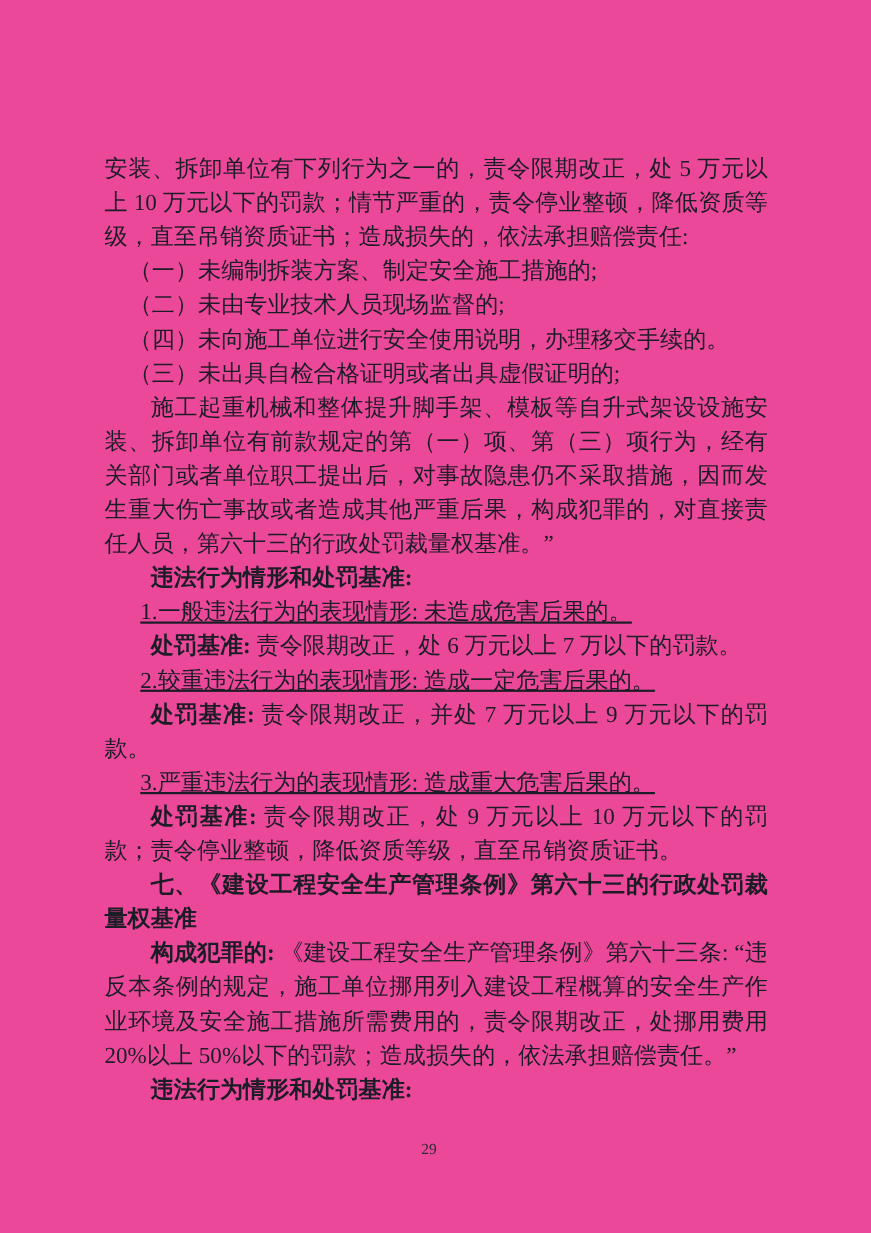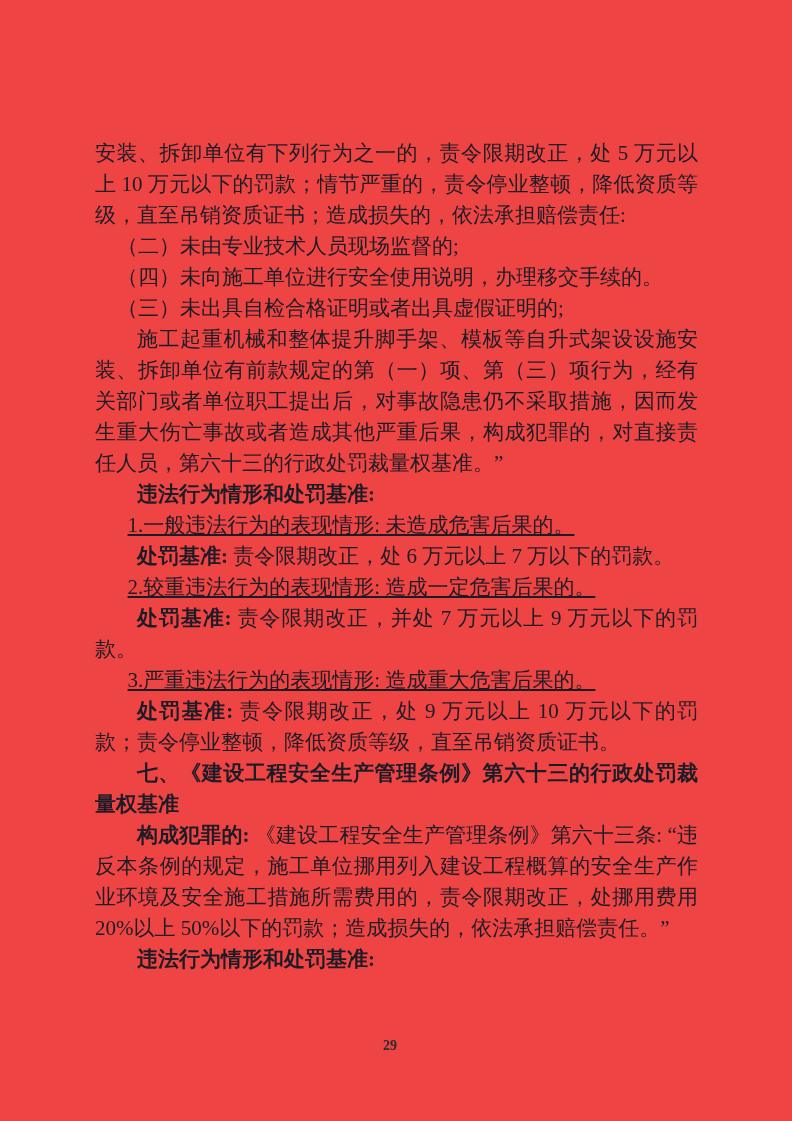--- a/index.html
+++ b/index.html
@@ -8,21 +8,21 @@
     height: 1121px;
     background: #ffffff;
     position: relative;
     overflow: hidden;
     font-family: "Liberation Serif", "DejaVu Serif", serif;
   }
   .page {
     position: absolute;
     left: 0; top: 0;
     width: 792px; height: 1121px;
-    background: #ef4444;
+    background: #ec4899;
   }
   .content {
     position: absolute;
     left: 95px;
     top: 138px;
     width: 603px;
     font-size: 21px;
     line-height: 31px;
     color: #1c1c26;
     text-align: justify;
@@ -36,32 +36,32 @@
   .b    { font-weight: bold; margin-top: 32px; }
   .footer {
     position: absolute;
     left: 0;
     top: 1037px;
     width: 780px;
     text-align: center;
     font-size: 14px;
     line-height: 18px;
     color: #2b2b33;
-    font-weight: bold;
   }
 </style>
 </head>
 <body>
 
 <div class="page">
 
   <div class="content">
 
     <p class="ti0">安装、拆卸单位有下列行为之一的，责令限期改正，处 5 万元以上 10 万元以下的罚款；情节严重的，责令停业整顿，降低资质等级，直至吊销资质证书；造成损失的，依法承担赔偿责任:</p>
 
+    <p class="ti1">（一）未编制拆装方案、制定安全施工措施的;</p>
 
     <p class="ti1">（二）未由专业技术人员现场监督的;</p>
 
     <p class="ti1">（四）未向施工单位进行安全使用说明，办理移交手续的。</p>
 
     <p class="ti1">（三）未出具自检合格证明或者出具虚假证明的;</p>
 
     <p class="ti2">施工起重机械和整体提升脚手架、模板等自升式架设设施安装、拆卸单位有前款规定的第（一）项、第（三）项行为，经有关部门或者单位职工提出后，对事故隐患仍不采取措施，因而发生重大伤亡事故或者造成其他严重后果，构成犯罪的，对直接责任人员，第六十三的行政处罚裁量权基准。”</p>
 
     <p class="ti2 b">违法行为情形和处罚基准:</p>

